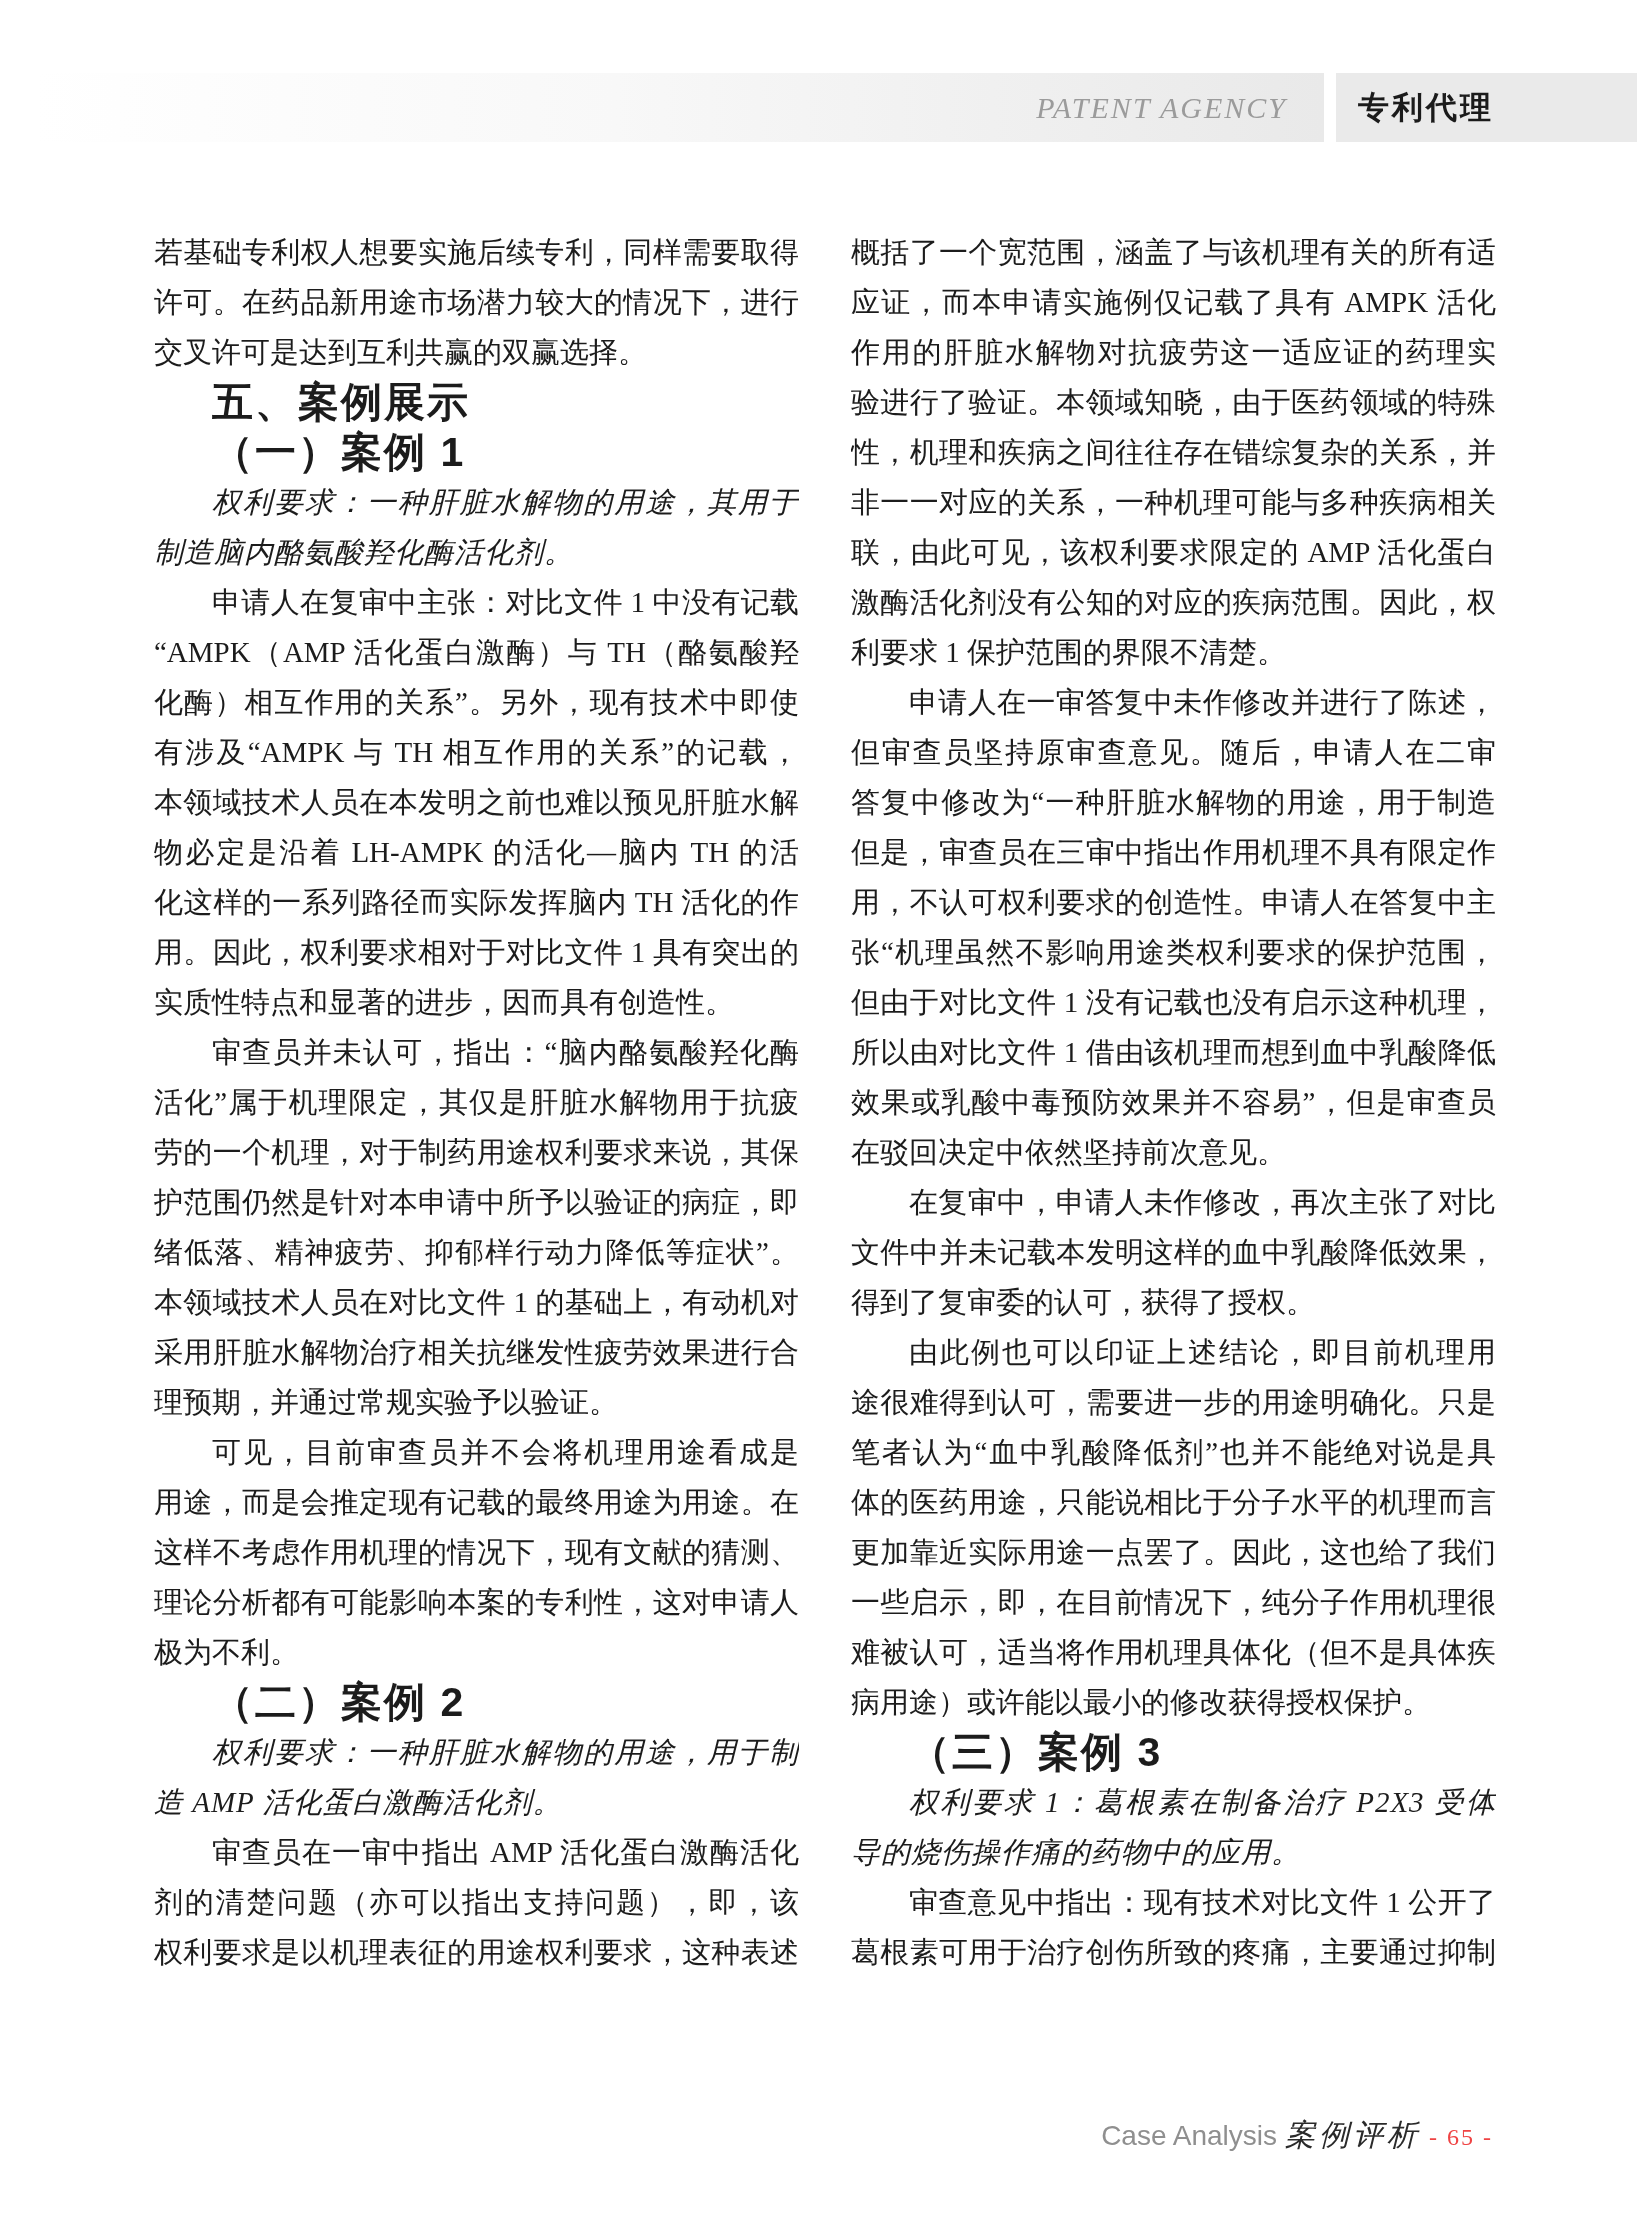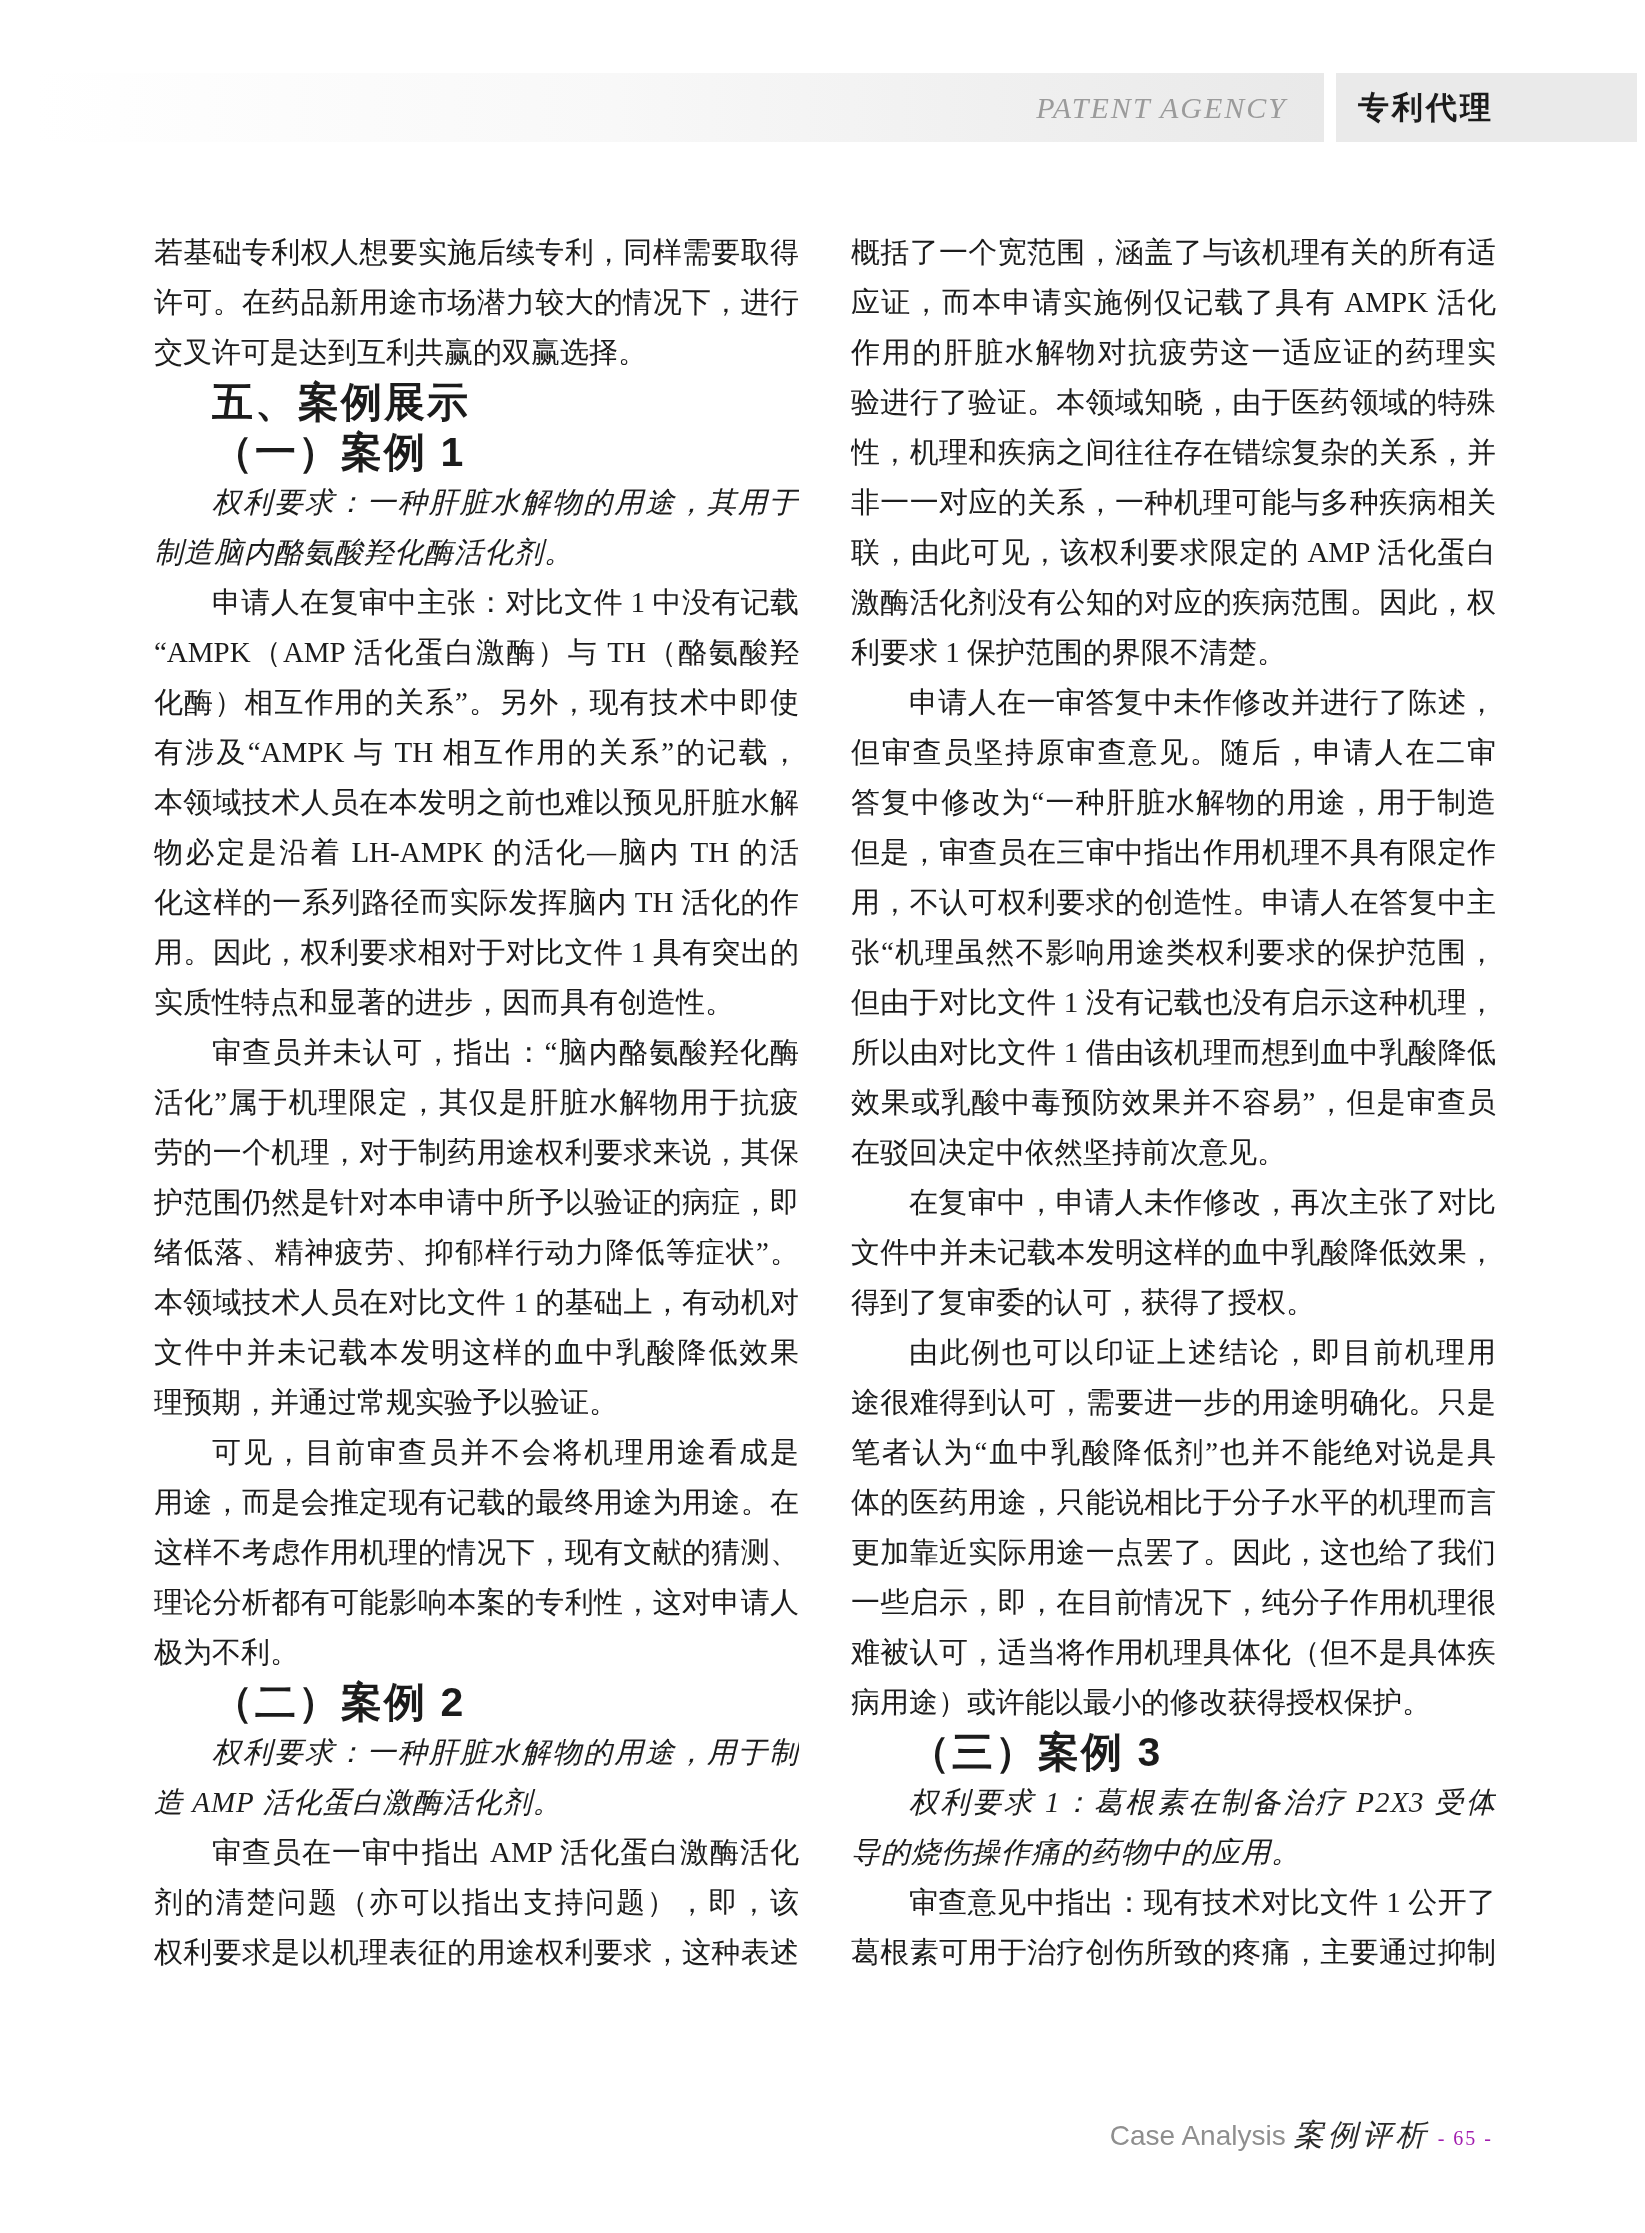--- a/index.html
+++ b/index.html
@@ -45,21 +45,21 @@
     font-size:41px; text-align-last:left; letter-spacing:2px;
   }
   .line.kaiti   { font-style:italic; letter-spacing:1px; }
   
   .footer {
     position:absolute; top:2115px; right:153px;
     display:flex; align-items:baseline; gap:8px; white-space:nowrap;
   }
   .f-en { font-family:"Liberation Sans", sans-serif; font-size:28px; color:#8f8f8f; }
   .f-zh { font-family:"Liberation Serif", serif; font-style:italic; font-size:30px; letter-spacing:4px; color:#2a2a2a; }
-  .f-pg { font-family:"Liberation Serif", serif; font-size:20px; color:#a21caf; letter-spacing:2px; }
+  .f-pg { font-family:"Liberation Serif", serif; font-size:24px; color:#ef4444; letter-spacing:2px; }
 </style>
 </head>
 <body>
 
 <div class="page">
 
   <div class="header-bar">
     <span class="pa">PATENT AGENCY</span>
   </div>
 
@@ -83,21 +83,21 @@
       <div class="line body">物必定是沿着 LH-AMPK 的活化—脑内 TH 的活</div>
       <div class="line body">化这样的一系列路径而实际发挥脑内 TH 活化的作</div>
       <div class="line body">用。因此，权利要求相对于对比文件 1 具有突出的</div>
       <div class="line body end">实质性特点和显著的进步，因而具有创造性。</div>
       <div class="line body ind">审查员并未认可，指出：“脑内酪氨酸羟化酶</div>
       <div class="line body">活化”属于机理限定，其仅是肝脏水解物用于抗疲</div>
       <div class="line body">劳的一个机理，对于制药用途权利要求来说，其保</div>
       <div class="line body">护范围仍然是针对本申请中所予以验证的病症，即</div>
       <div class="line body">绪低落、精神疲劳、抑郁样行动力降低等症状”。</div>
       <div class="line body">本领域技术人员在对比文件 1 的基础上，有动机对</div>
-      <div class="line body">文件中并未记载本发明这样的血中乳酸降低效果</div>
+      <div class="line body">采用肝脏水解物治疗相关抗继发性疲劳效果进行合</div>
       <div class="line body end">理预期，并通过常规实验予以验证。</div>
       <div class="line body ind">可见，目前审查员并不会将机理用途看成是</div>
       <div class="line body">用途，而是会推定现有记载的最终用途为用途。在</div>
       <div class="line body">这样不考虑作用机理的情况下，现有文献的猜测、</div>
       <div class="line body">理论分析都有可能影响本案的专利性，这对申请人</div>
       <div class="line body end">极为不利。</div>
       <div class="line heading ind end">（二）案例 2</div>
       <div class="line kaiti ind">权利要求：一种肝脏水解物的用途，用于制</div>
       <div class="line kaiti end">造 AMP 活化蛋白激酶活化剂。</div>
       <div class="line body ind">审查员在一审中指出 AMP 活化蛋白激酶活化</div>

